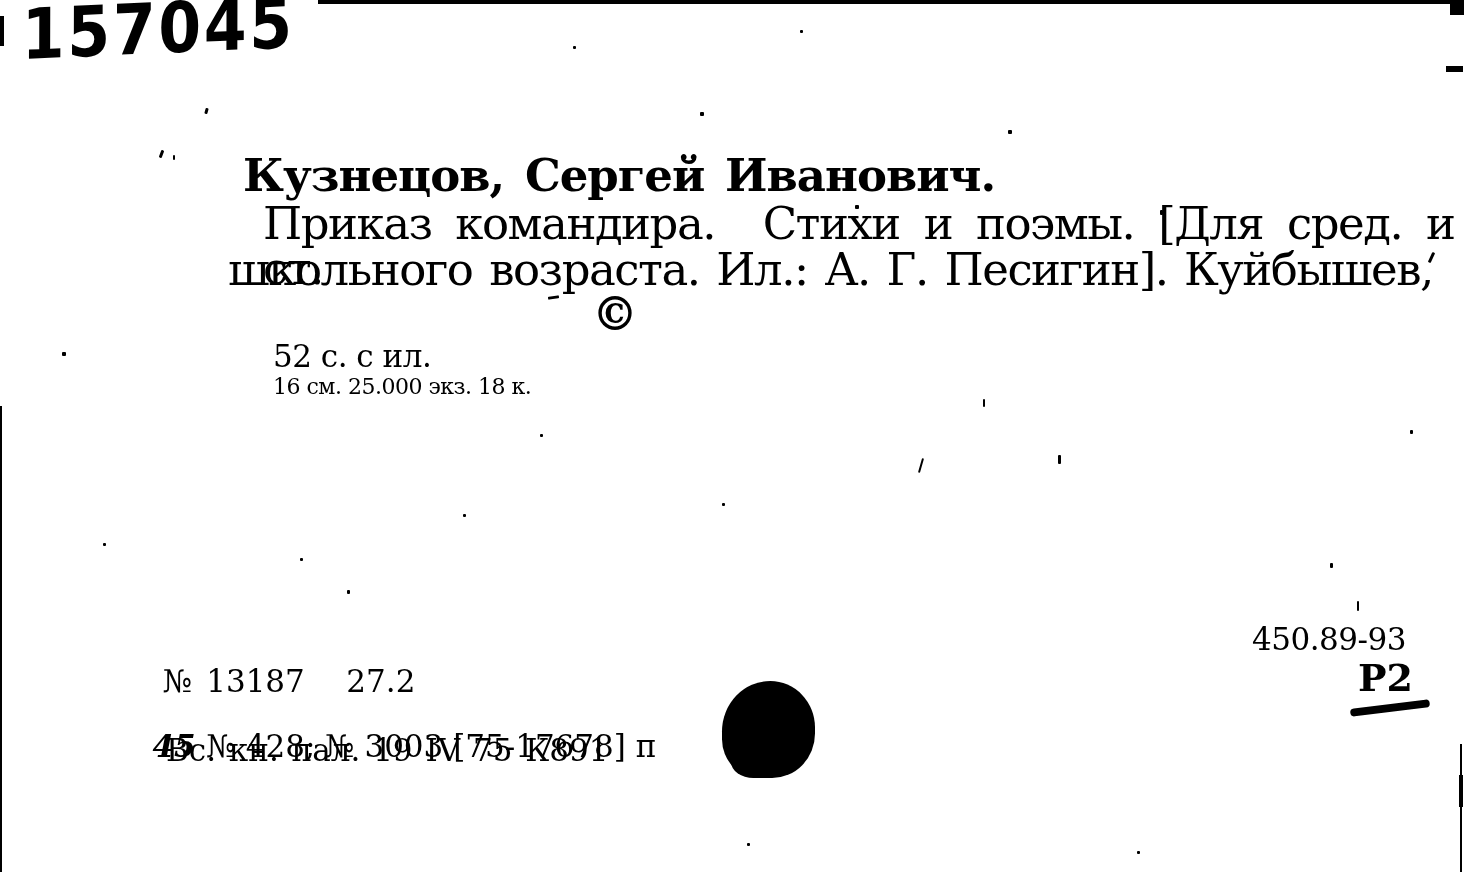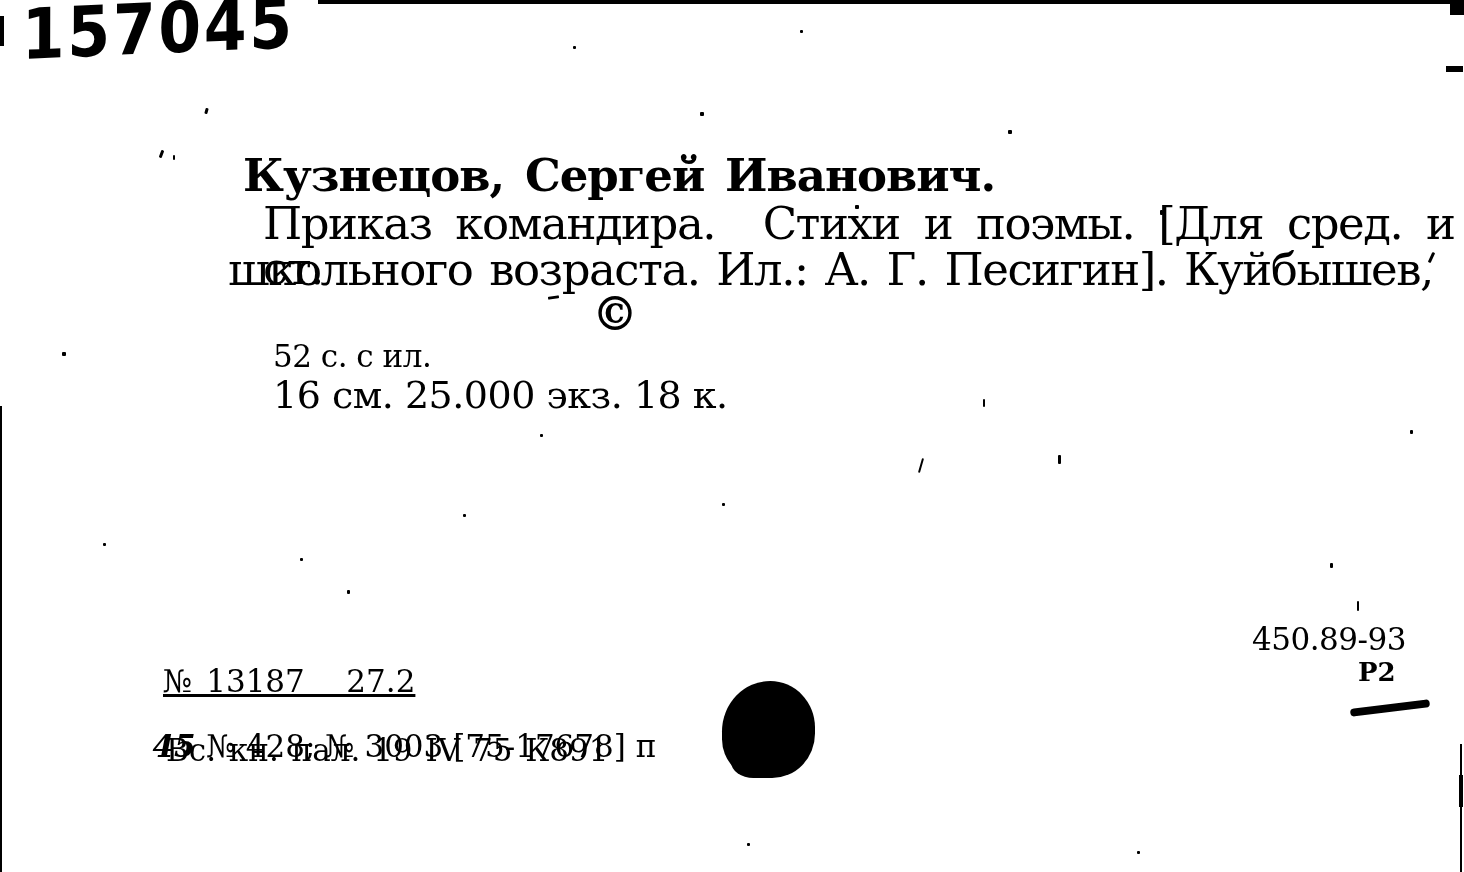--- a/index.html
+++ b/index.html
@@ -26,32 +26,32 @@
   }
 
   
   .heading   { left: 228px; top: 153px; font-size: 45px; font-weight: bold; word-spacing: 6px; letter-spacing: -1px; margin-left: 15px; }
   .body-l1   { left: 263px; top: 201px; font-size: 45px; word-spacing: 11px; letter-spacing: -1.5px; }
   .body-l2a  { left: 228px; top: 247px; font-size: 45px; word-spacing: 4px;  letter-spacing: -1.5px; }
   .body-l2b  { left: 1184px; top: 247px; font-size: 45px; letter-spacing: -1.5px; text-align: center; }
   .body-l3   { left: 228px; top: 292px; font-size: 45px; letter-spacing: -1px; }
   .copyright { left: 592px; top: 291px; font-size: 46px; font-weight: bold; }
   .collation { left: 273px; top: 341px; font-size: 31px; letter-spacing: -0.5px; }
-  .format    { left: 273px; top: 376px; font-size: 38px; letter-spacing: -0.5px; }
+  .format    { left: 273px; top: 376px; font-size: 22px; letter-spacing: -0.5px; }
 
   
-  .fl1 { left: 163px; top: 666px; font-size: 31px; word-spacing: 4px; text-decoration: underline; }
+  .fl1 { left: 163px; top: 666px; font-size: 31px; word-spacing: 4px; }
   .fl2 { left: 113px; top: 700px; font-size: 31px; }
   .fl2 .prefix { font-weight: bold; font-style: italic; }
   .fl2 .rest   { margin-left: 11px; }
   .fl3 { left: 166px; top: 735px; font-size: 31px; word-spacing: 3px; }
 
   
   .fr1 { left: 1252px; top: 624px; font-size: 31px; letter-spacing: -0.5px; }
-  .fr2 { left: 1358px; top: 659px; font-size: 26px; font-weight: bold; }
+  .fr2 { left: 1358px; top: 659px; font-size: 38px; font-weight: bold; }
   .fr-underline {
     left: 1350px; top: 704px; width: 80px; height: 8px;
     background: #000; border-radius: 5px;
     transform: rotate(-7deg);
   }
 
   
   .hole { left: 722px; top: 681px; width: 93px; height: 97px; background: #000; border-radius: 52% 48% 46% 40%; }
   .hole-bulge { left: 731px; top: 742px; width: 50px; height: 36px; background: #000; border-radius: 45%; }
 

